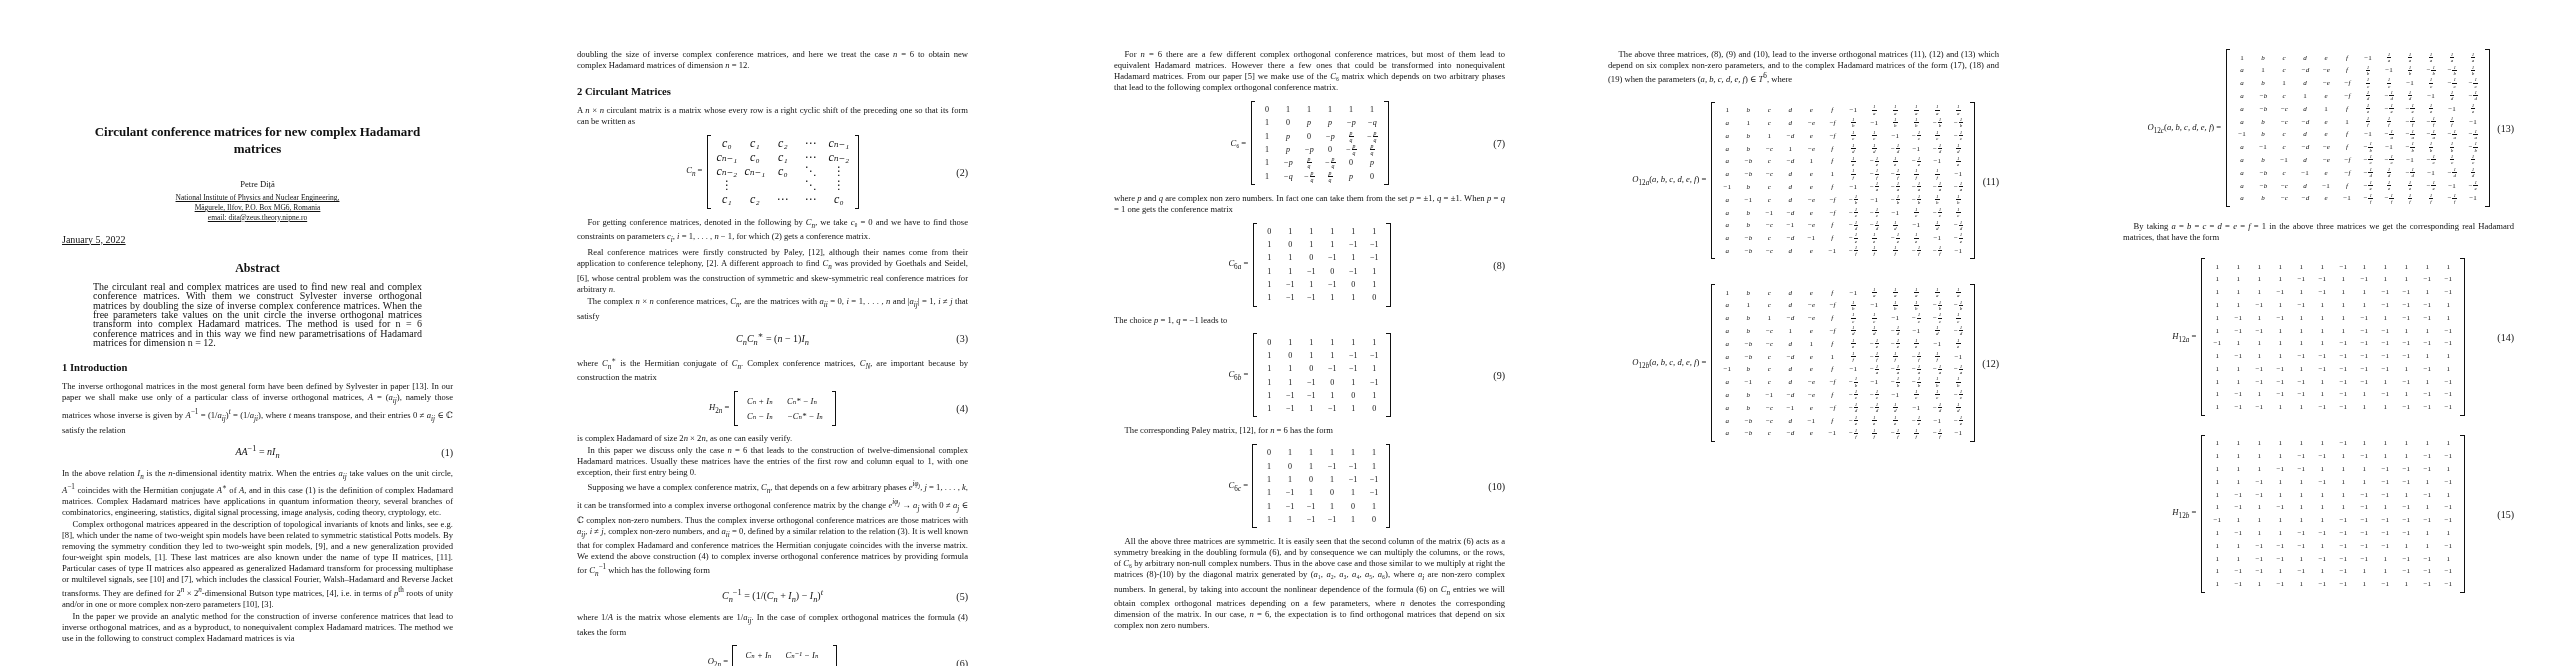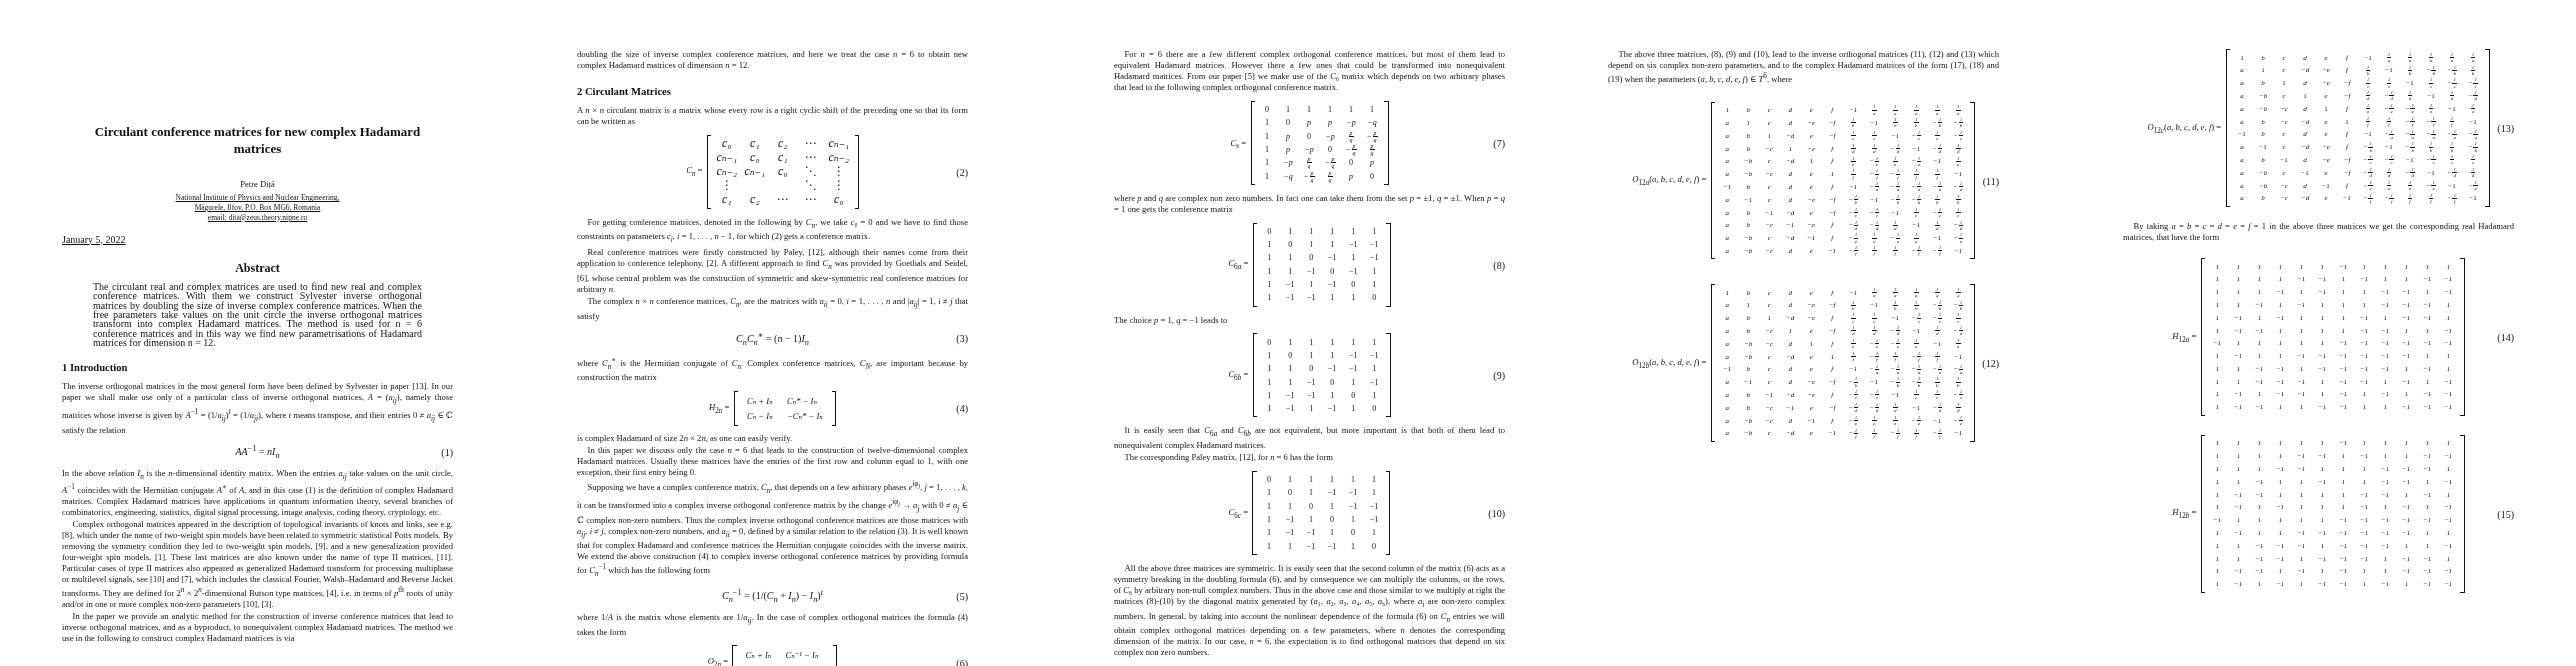--- a/index.html
+++ b/index.html
@@ -404,21 +404,20 @@
               <span class="mc">1</span>
               <span class="mc">−1</span>
               <span class="mc">1</span>
               <span class="mc">0</span>
             </span>
           </span>
         <span class="brr"></span>
       </span>
       <span class="num">(9)</span>
     </div>
-    <p class="ind">It is easily seen that <i>C</i><sub>6<i>a</i></sub> and <i>C</i><sub>6<i>b</i></sub> are not equivalent, but more important is that both of them lead to nonequivalent complex Hadamard matrices.</p>
     <p class="ind">The corresponding Paley matrix, [12], for <i>n</i> = 6 has the form</p>
     <div class="eq">
       <span class="lbl"><i>C</i><sub>6<i>c</i></sub> =</span>
       <span class="matrix m6">
         <span class="brl"></span>
         <span class="mbody">
             <span class="mr">
               <span class="mc">0</span>
               <span class="mc">1</span>
               <span class="mc">1</span>

